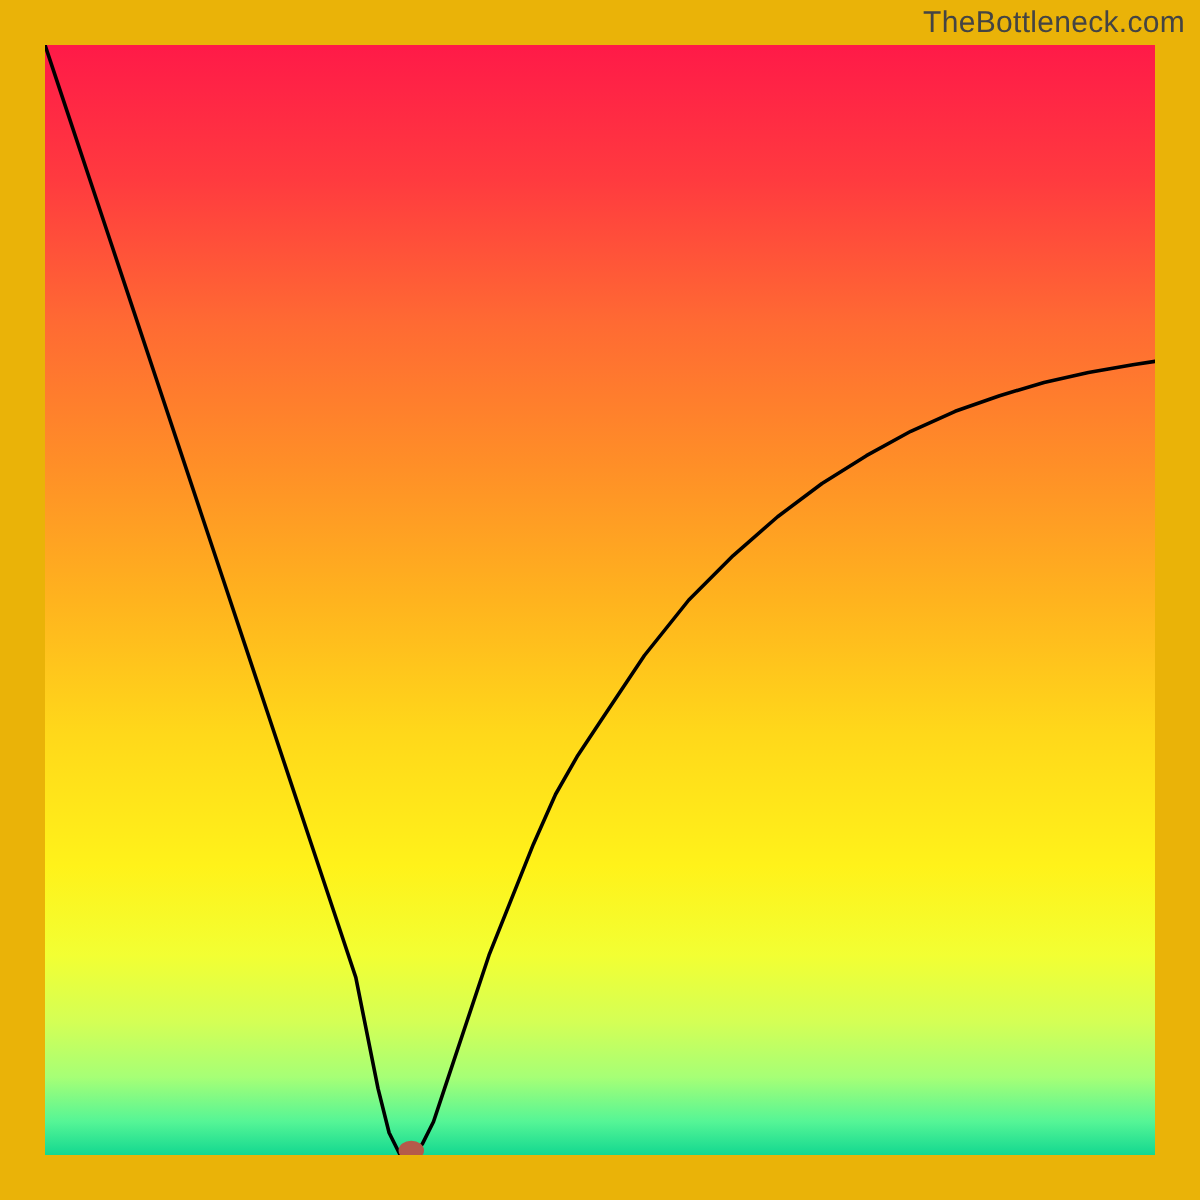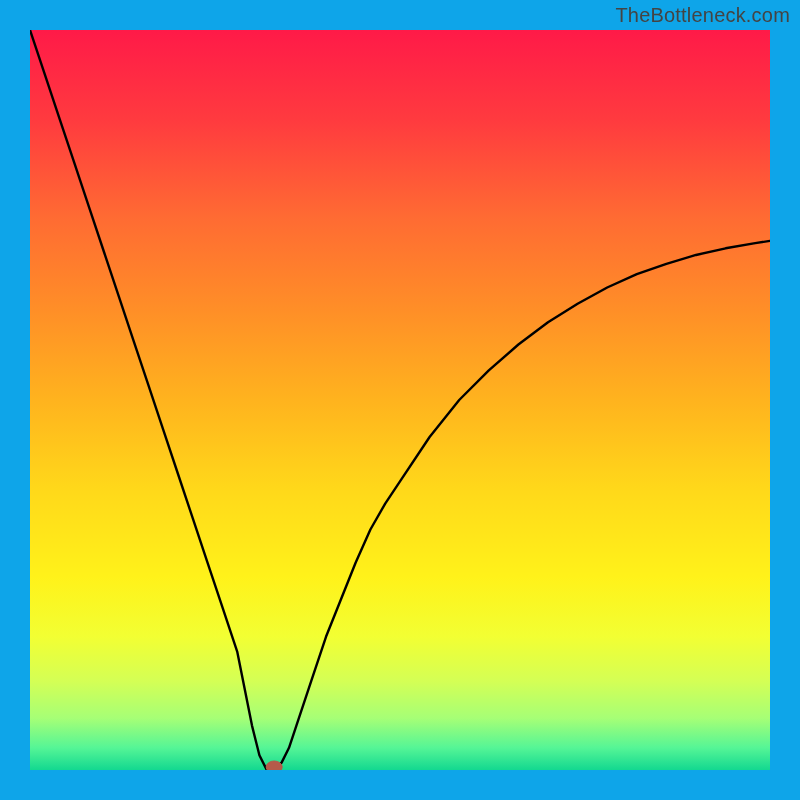--- a/index.html
+++ b/index.html
@@ -8,21 +8,21 @@
     width: 800px;
     height: 800px;
     background: #000;
     font-family: Arial, Helvetica, sans-serif;
     overflow: hidden;
   }
   .frame {
     position: relative;
     width: 800px;
     height: 800px;
-    background: #0ea5e9;
+    background: #eab308;
   }
   .watermark {
     position: absolute;
     top: 4px;
     right: 10px;
     color: #444;
     font-size: 20px;
     font-weight: 500;
     letter-spacing: 0.2px;
     user-select: none;

